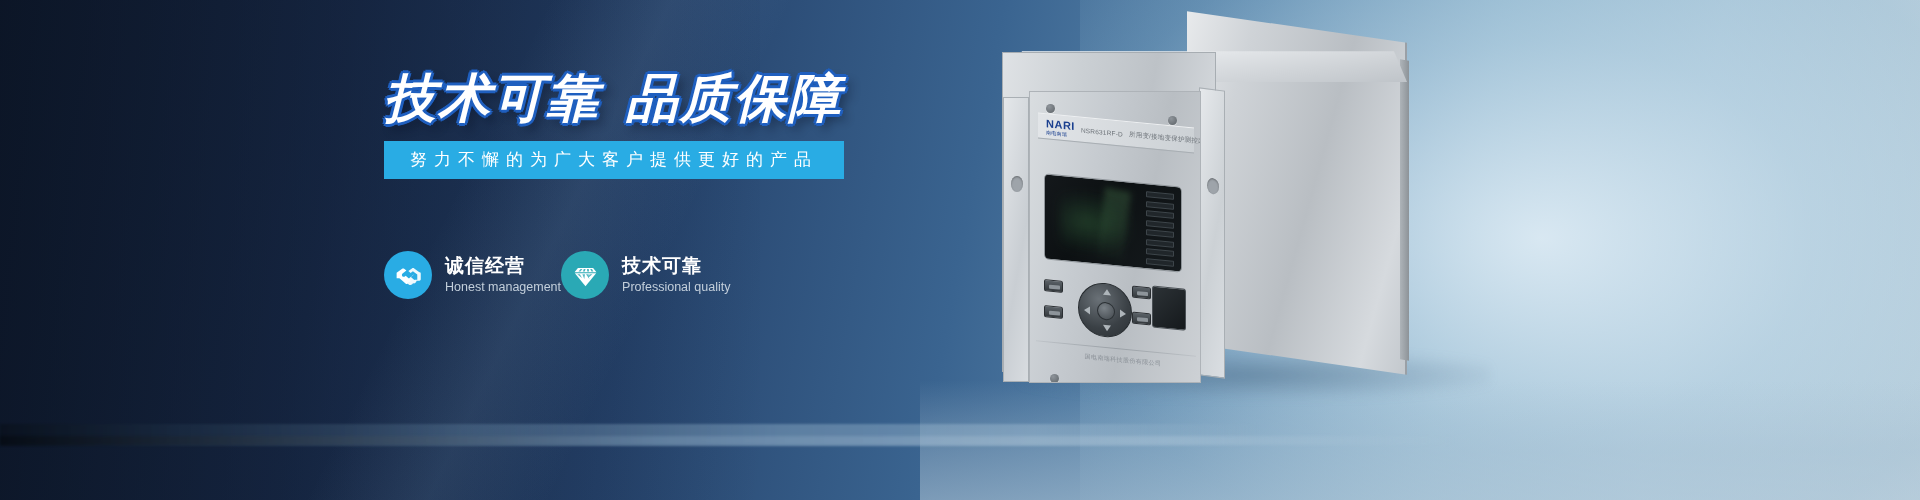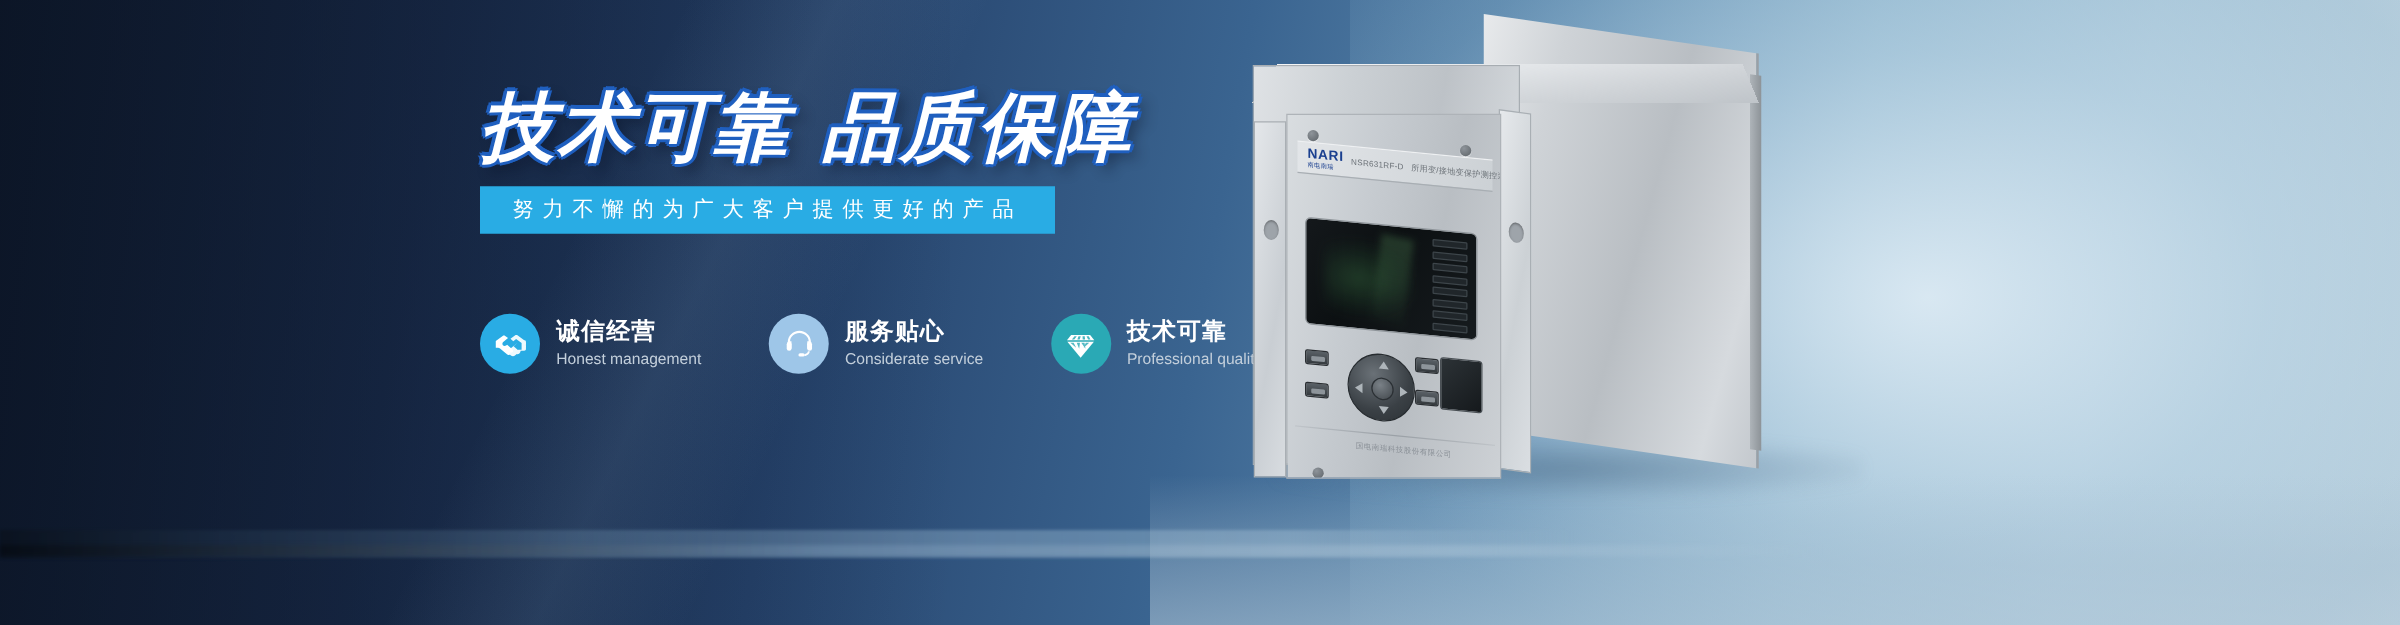--- a/index.html
+++ b/index.html
@@ -74,21 +74,21 @@
   .floor {
     position:absolute; right:0; bottom:0; width:1000px; height:120px;
     background:linear-gradient(to bottom, rgba(150,178,200,0) 0%, rgba(168,192,210,0.40) 60%, rgba(178,200,216,0.55) 100%);
     pointer-events:none;
   }
 
   
   .copy { position:absolute; left:384px; top:72px; width:760px; }
 
   .headline {
-    font-size:60px; font-weight:bold; font-style:italic;
+    font-size:52px; font-weight:bold; font-style:italic;
     letter-spacing:2px; color:#ffffff; line-height:1.0;
     white-space:nowrap;
     text-shadow:
        3px 0 0 #1f5fbf, -3px 0 0 #1f5fbf, 0 3px 0 #1f5fbf, 0 -3px 0 #1f5fbf,
        2px 2px 0 #1f5fbf, -2px 2px 0 #1f5fbf, 2px -2px 0 #1f5fbf, -2px -2px 0 #1f5fbf,
        6px 6px 10px rgba(6,14,30,0.45);
   }
   .headline .gap { display:inline-block; width:26px; }
 
   .subbar {
@@ -106,21 +106,21 @@
     margin-top:17px;
     font-size:35px; font-weight:bold; font-style:italic;
     letter-spacing:1px; color:#ffffff; white-space:nowrap;
     text-shadow:2px 3px 6px rgba(8,18,36,0.45);
   }
   .headline2 .gap { display:inline-block; width:16px; }
 
   
   .features {
     position:absolute; left:384px; top:251px;
-    display:flex; align-items:center; gap:54px;
+    display:flex; align-items:center; 
   }
   .feature { display:flex; align-items:center; gap:13px; }
   .f-icon {
     width:48px; height:48px; border-radius:50%;
     display:flex; align-items:center; justify-content:center;
     flex:0 0 48px;
   }
   .f-icon svg { display:block; }
   .f-text { line-height:1.15; }
   .f-cn { color:#ffffff; font-size:19px; font-weight:bold; letter-spacing:1px; white-space:nowrap; }
@@ -312,35 +312,20 @@
           <path fill="#ffffff" d="M3 13.5l6.3-4.6c.7-.5 1.6-.5 2.3 0l2.6 1.9-4.4 3.6c-.9.7-1 2-.3 2.9.7.9 2 1 2.9.3l1-.8 4.9 4.4c.7.6.7 1.7.1 2.3-.6.6-1.5.7-2.2.2l-.7-.5.2.2c.7.6.7 1.7.1 2.4-.6.6-1.6.7-2.3.1l-6.9-5.8c-.4-.3-.9-.5-1.4-.5H3z"></path>
           <path fill="#ffffff" d="M29 12.8l-5.9-4.3c-.8-.6-1.8-.6-2.6 0l-4.1 3 2.6 2.1 2.6-2 5 3.7v6.1h-2.3c-.4 0-.8.1-1.1.3l-3.9-3.5 3.2-2.6-.1-.1-9.6 7.9 4 3.4c1.2 1 2.9.9 4-.2l.3-.3c.2-.2.4-.5.5-.8 1.1.4 2.4.1 3.2-.8.6-.6.9-1.4.9-2.2h3.3c.9 0 1.6-.7 1.6-1.6v-6.5c0-.7-.3-1.3-.8-1.6z" opacity="0.92"></path>
         </svg>
       </div>
       <div class="f-text">
         <div class="f-cn">诚信经营</div>
         <div class="f-en">Honest management</div>
       </div>
     </div>
 
-    <div class="feature">
-      <div class="f-icon" style="background:#9ec6e8;">
-        <svg width="27" height="27" viewBox="0 0 32 32">
-          <path fill="#ffffff" d="M16 3C9.9 3 5 7.9 5 14v6h3.5v-7H7.2v-.2C7.2 9 11.1 5.2 16 5.2s8.8 3.8 8.8 7.6v.2h-1.3v7H27v-6c0-6.1-4.9-11-11-11z"></path>
-          <rect fill="#ffffff" x="4" y="13.5" width="4.6" height="8.6" rx="2.3"></rect>
-          <rect fill="#ffffff" x="23.4" y="13.5" width="4.6" height="8.6" rx="2.3"></rect>
-          <path fill="#ffffff" d="M25.8 22.4c0 2.5-2.2 4.3-4.9 4.6v-1.9c1.9-.3 3.2-1.4 3.2-2.7z"></path>
-          <rect fill="#ffffff" x="15.1" y="24.4" width="6" height="3.2" rx="1.6"></rect>
-        </svg>
-      </div>
-      <div class="f-text">
-        <div class="f-cn">服务贴心</div>
-        <div class="f-en">Considerate service</div>
-      </div>
-    </div>
 
     <div class="feature">
       <div class="f-icon" style="background:#2aa9b5;">
         <svg width="27" height="27" viewBox="0 0 32 32">
           <path fill="#ffffff" d="M7 7h18l4 5H3z"></path>
           <path fill="#ffffff" d="M3.4 13.4h25.2L16 28.6z"></path>
           <path fill="#2aa9b5" d="M10.2 8.3h2.1l-2.3 3.1H7.7zM14 8.3h2.1l-1 3.1h-2.2zM17.8 8.3h2.1l.3 3.1h-2.2zM21.6 8.3h2.1l1.6 3.1h-2.2z" opacity="0.85"></path>
           <path fill="#2aa9b5" d="M6.2 14.5h3.2l2.4 4.6zM12.3 14.5h3.1l-.8 5.6zM16.6 14.5h3.1l.9 5.6zM20.9 14.5h3.3l-5.3 4.6z" opacity="0.8"></path>
         </svg>
       </div>

